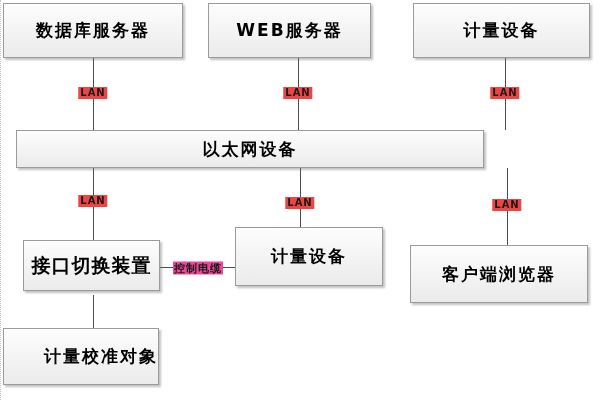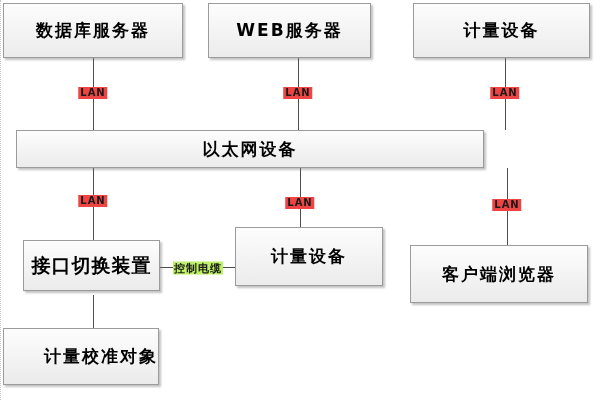--- a/index.html
+++ b/index.html
@@ -23,21 +23,21 @@
   .vline{position:absolute;width:1px;background:#4d4d4d;}
   .hline{position:absolute;height:1px;background:#4d4d4d;}
   .edge-label{
     position:absolute;transform:translate(-50%,-50%);
     background:#ef4444;color:#1a1a1a;
     font-size:10px;font-weight:bold;letter-spacing:1px;
     padding:0 2px;line-height:12px;white-space:nowrap;
   }
   .cable-label{
     position:absolute;transform:translate(-50%,-50%);
-    background:#bef264;color:#1a1a1a;
+    background:#ec4899;color:#1a1a1a;
     font-size:11px;font-weight:bold;letter-spacing:1px;
     padding:0 1px;line-height:13px;white-space:nowrap;
   }
 </style>
 </head>
 <body>
 
 <div id="canvas">
 
   <div class="edge-artifact"></div>

